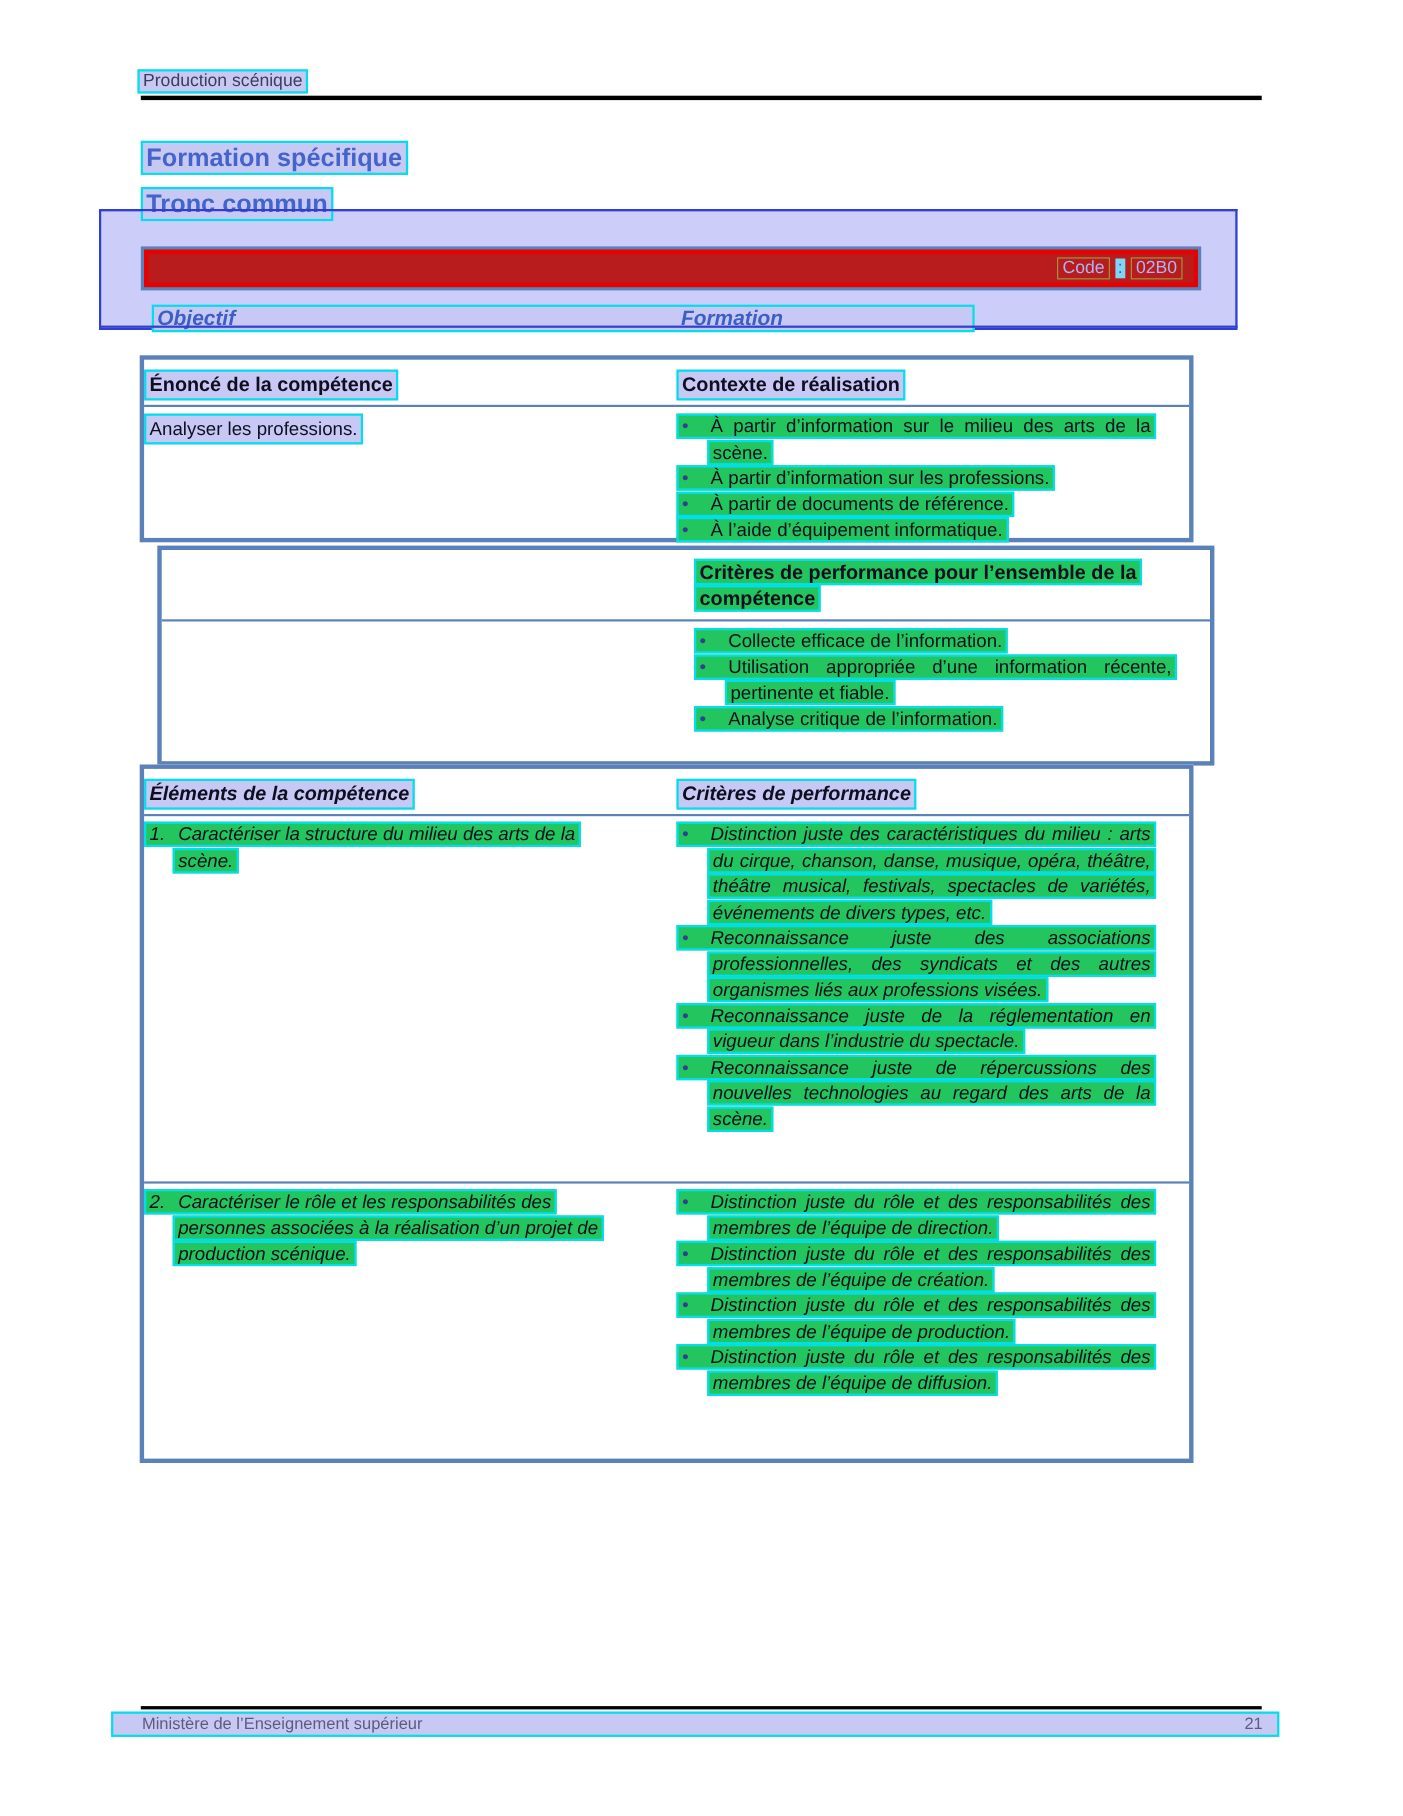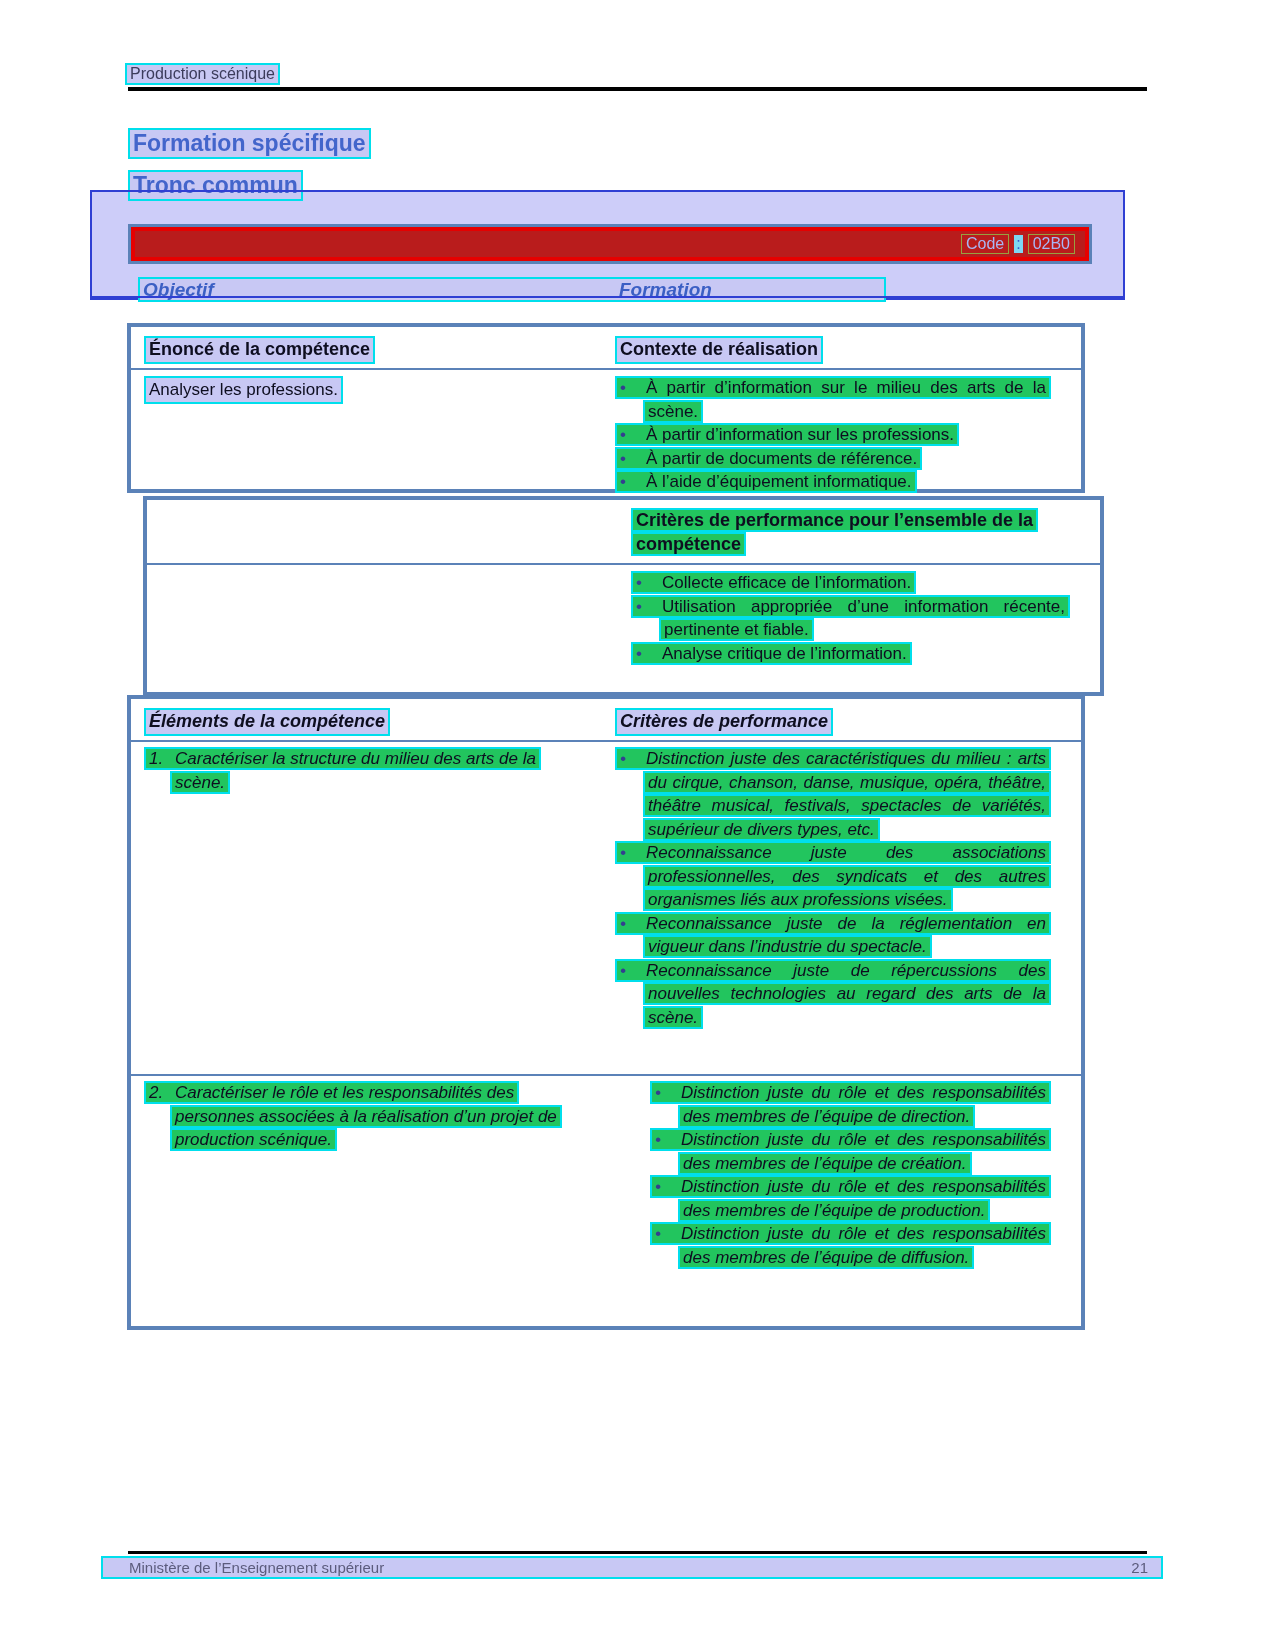--- a/index.html
+++ b/index.html
@@ -62,28 +62,28 @@
     position:absolute; left:127px;
     background:#fff; border:4px solid #5b82b8;
     font-size:17px; line-height:23.5px; color:#0e0e20;
   }
   #t1 { top:323px; width:958px; height:170px; }
   #t2 { top:496px; width:961px; height:200px;margin-left:16px; }
   #t3 { top:695px; width:958px; height:635px;font-style:italic; }
 
   .trow { display:flex; }
   .hdr  { height:43px; padding-top:9px; border-bottom:2px solid #5b82b8; }
-  .cl { width:473px; padding-left:13px; padding-right:36px; }
+  .cl { width:473px; padding-right:36px; }
   .cr { flex:1; padding-left:11px; padding-right:30px; }
   .th { font-weight:bold; font-size:18px; }
 
   .body-pad { padding-top:6px; }
   .r1-t2 { height:65px; padding-top:9px; border-bottom:2px solid #5b82b8; }
   .r1-t3 { min-height:334px; padding-top:5px; border-bottom:2px solid #5b82b8; }
-  .r2-t3 { padding-top:5px;gap:35px; }
+  .r2-t3 { padding-top:5px; }
 
   .bullet { padding-left:28px; text-indent:-28px; text-align:justify; }
   .marker { display:inline-block; width:26px; text-indent:0; color:#33408f; }
   .nitem  { padding-left:26px; text-indent:-26px; }
   .nmark  { display:inline-block; width:26px; text-indent:0; }
 
   .footer-bar {
     left:101px; top:1556px; width:1062px; height:23px;
     background:#c8c8f4; border:2px solid #00dfec;
     display:flex; justify-content:space-between; align-items:center;
@@ -153,21 +153,21 @@
     <div class="trow hdr">
       <div class="cl th"><span class="hl">Éléments de la compétence</span></div>
       <div class="cr th"><span class="hl">Critères de performance</span></div>
     </div>
 
     <div class="trow r1-t3">
       <div class="cl">
         <div class="nitem"><span class="hlw"><span class="nmark">1.</span><span>Caractériser la structure du milieu des arts de la scène.</span></span></div>
       </div>
       <div class="cr">
-        <div class="bullet"><span class="hlw"><span class="marker">•</span><span>Distinction juste des caractéristiques du milieu : arts du cirque, chanson, danse, musique, opéra, théâtre, théâtre musical, festivals, spectacles de variétés, supérieur de divers types, etc.</span></span></div>
+        <div class="bullet"><span class="hlw"><span class="marker">•</span><span>Distinction juste des caractéristiques du milieu : arts du cirque, chanson, danse, musique, opéra, théâtre, théâtre musical, festivals, spectacles de variétés, événements de divers types, etc.</span></span></div>
         <div class="bullet"><span class="hlw"><span class="marker">•</span><span>Reconnaissance juste des associations professionnelles, des syndicats et des autres organismes liés aux professions visées.</span></span></div>
         <div class="bullet"><span class="hlw"><span class="marker">•</span><span>Reconnaissance juste de la réglementation en vigueur dans l’industrie du spectacle.</span></span></div>
         <div class="bullet"><span class="hlw"><span class="marker">•</span><span>Reconnaissance juste de répercussions des nouvelles technologies au regard des arts de la scène.</span></span></div>
       </div>
     </div>
 
     <div class="trow r2-t3">
       <div class="cl">
         <div class="nitem"><span class="hlw"><span class="nmark">2.</span><span>Caractériser le rôle et les responsabilités des personnes associées à la réalisation d’un projet de production scénique.</span></span></div>
       </div>

